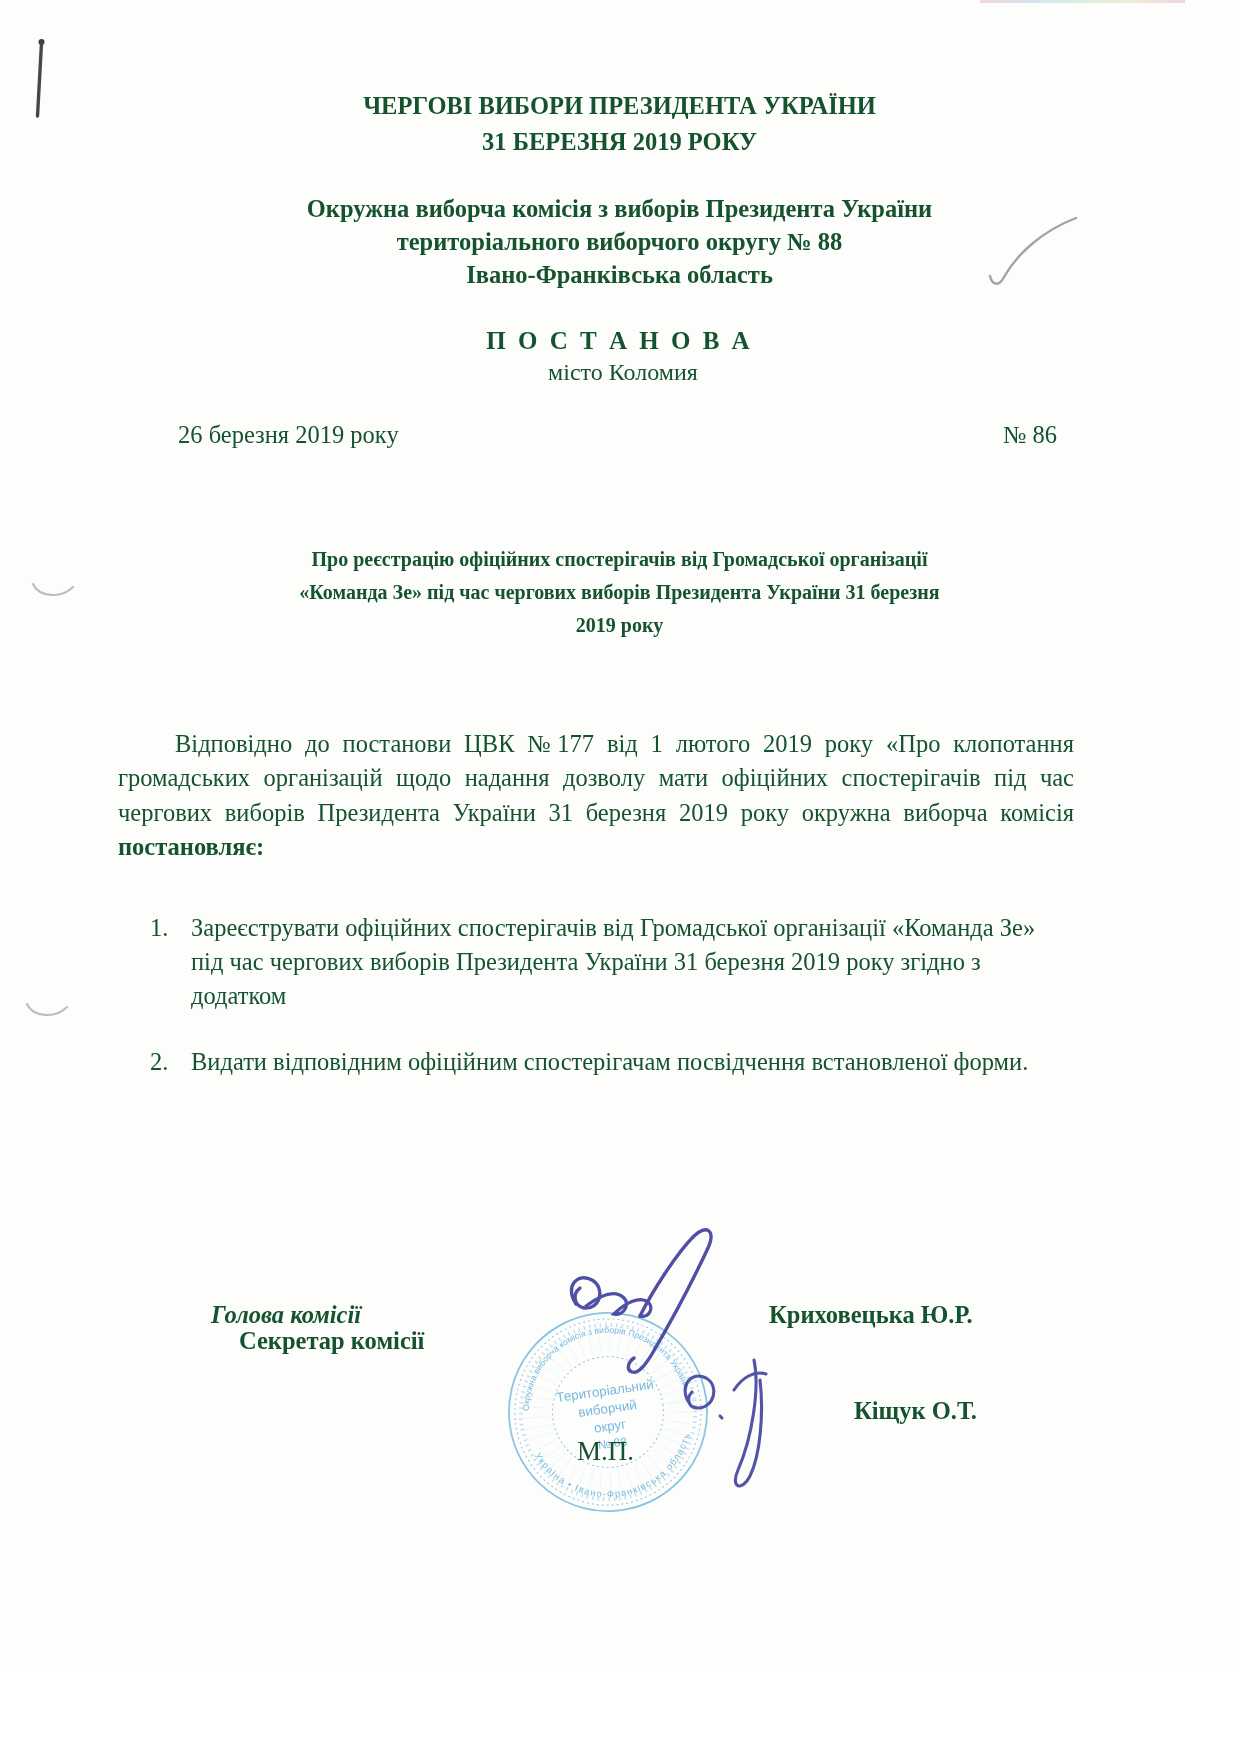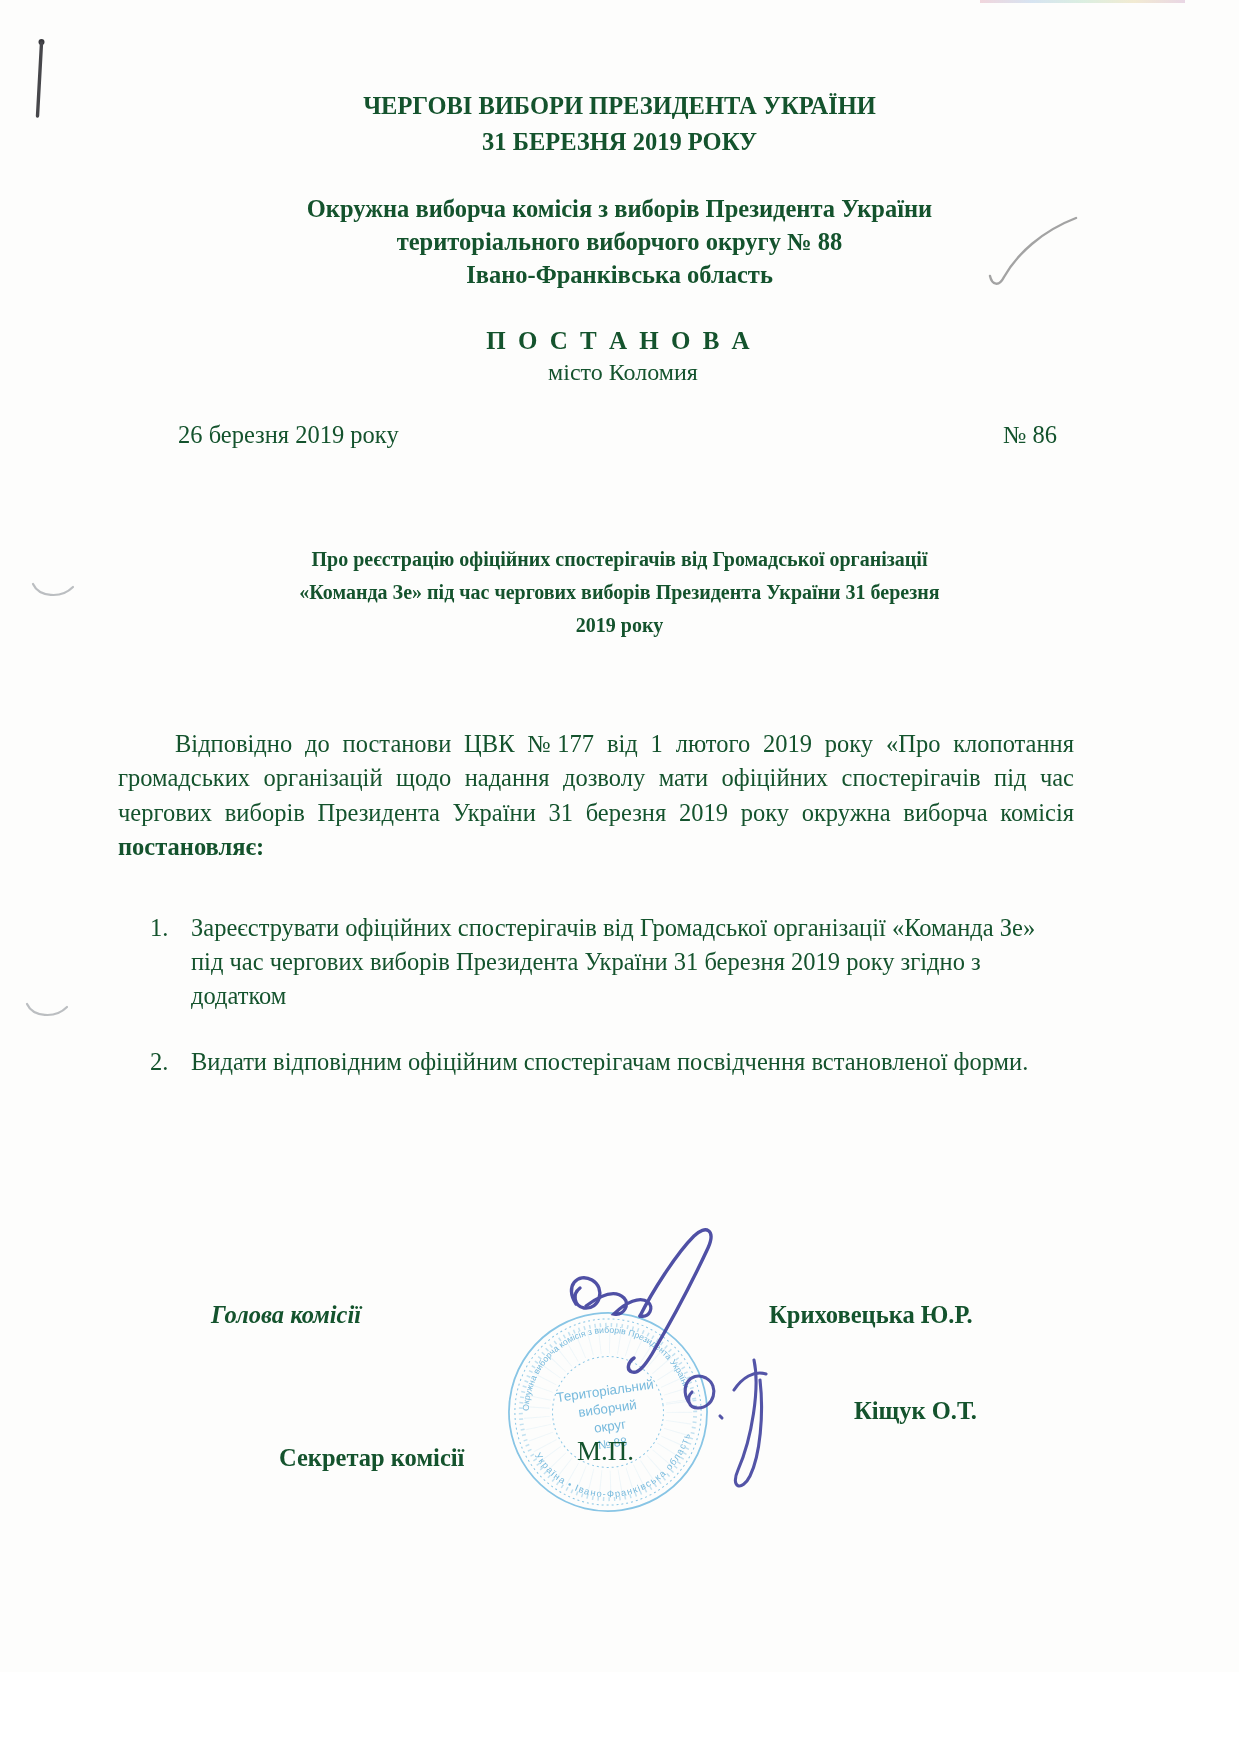--- a/index.html
+++ b/index.html
@@ -102,21 +102,21 @@
       <span class="res-text">Зареєструвати офіційних спостерігачів від Громадської організації «Команда Зе» під час чергових виборів Президента України 31 березня 2019 року згідно з додатком</span>
     </div>
     <div class="res-item">
       <span class="res-num">2.</span>
       <span class="res-text">Видати відповідним офіційним спостерігачам посвідчення встановленої форми.</span>
     </div>
   </div>
 
   <div class="sig-label" style="left:211px;top:1301px;font-style:italic;">Голова комісії</div>
   <div class="sig-label" style="left:769px;top:1301px;">Криховецька Ю.Р.</div>
-  <div class="sig-label" style="left:239px;top:1444px;margin-left:40px;">Секретар комісії</div>
+  <div class="sig-label" style="left:239px;top:1327px;">Секретар комісії</div>
   <div class="sig-label" style="left:854px;top:1397px;">Кіщук О.Т.</div>
   <div class="mp">М.П.</div>
 
   <svg class="stamp" viewBox="0 0 210 210">
     <defs>
       <path id="arc-top" d="M 25 105 A 80 80 0 0 1 185 105"></path>
       <path id="arc-bottom" d="M 19 105 A 86 86 0 0 0 191 105"></path>
     </defs>
     <g fill="none" stroke="#6fb9e0">
       <circle cx="105" cy="105" r="100" stroke-width="1.8"></circle>

